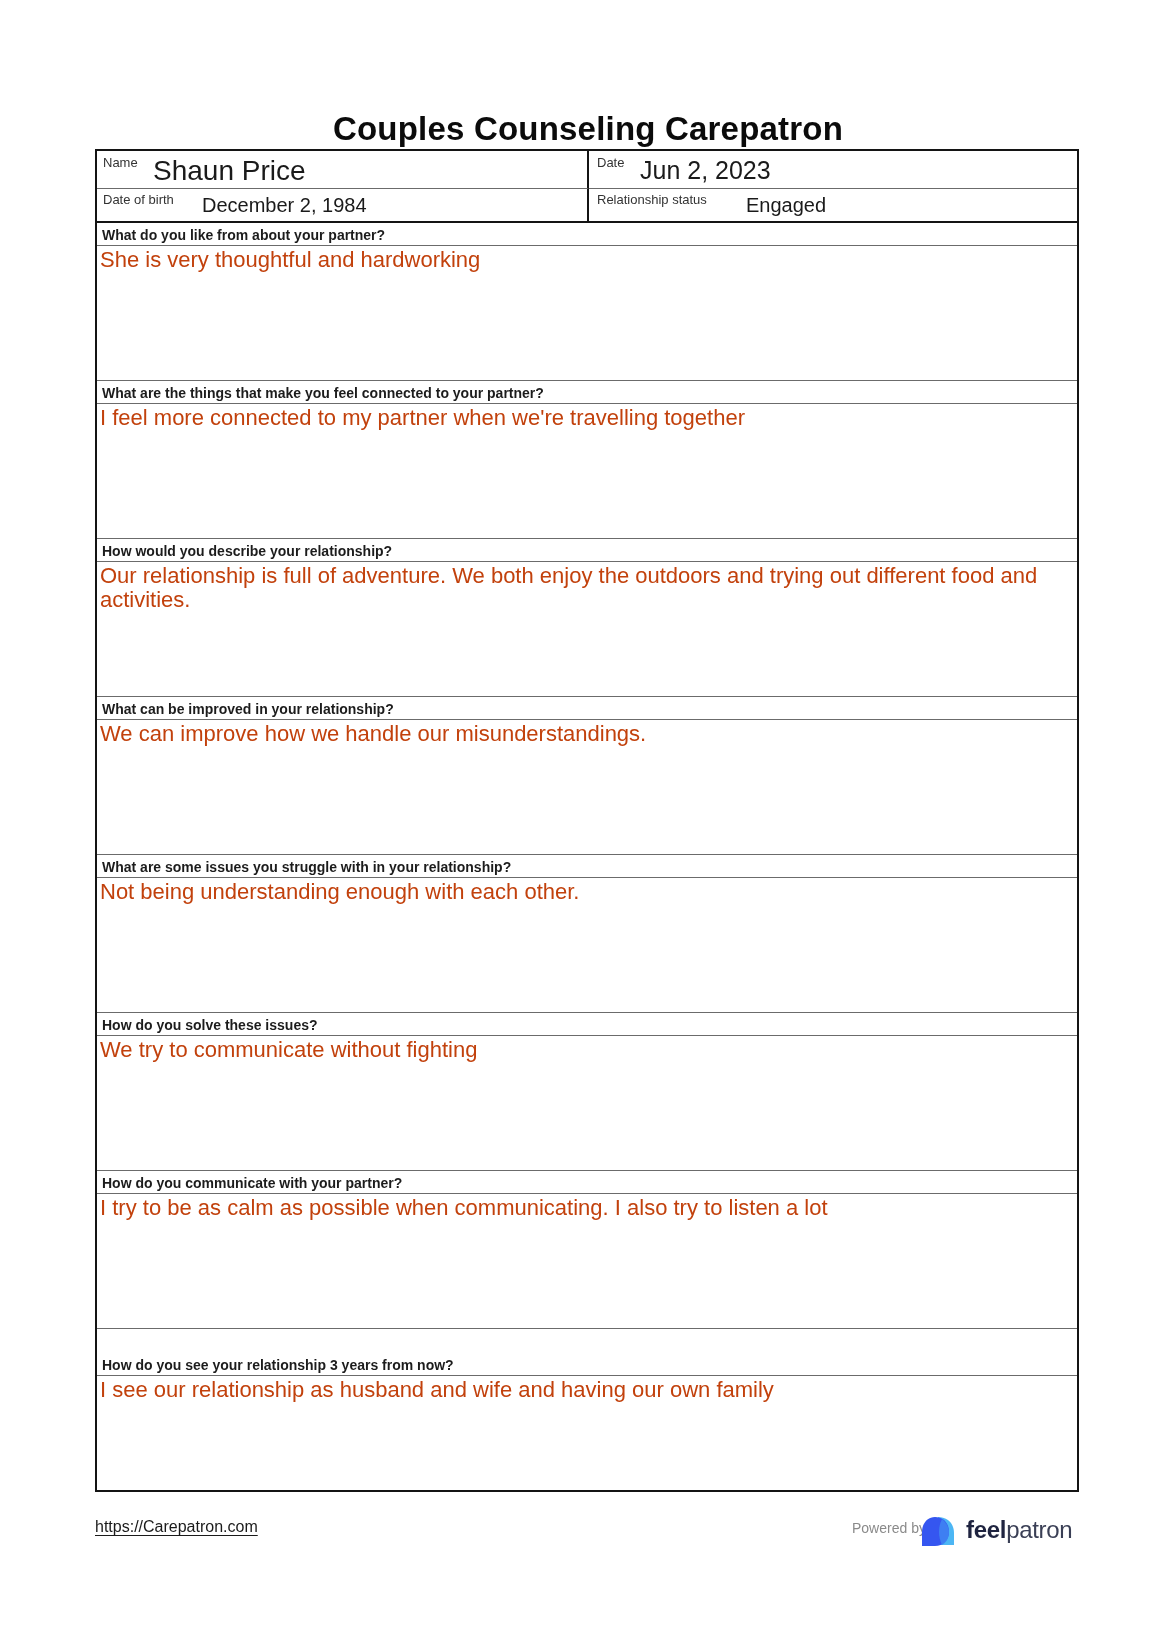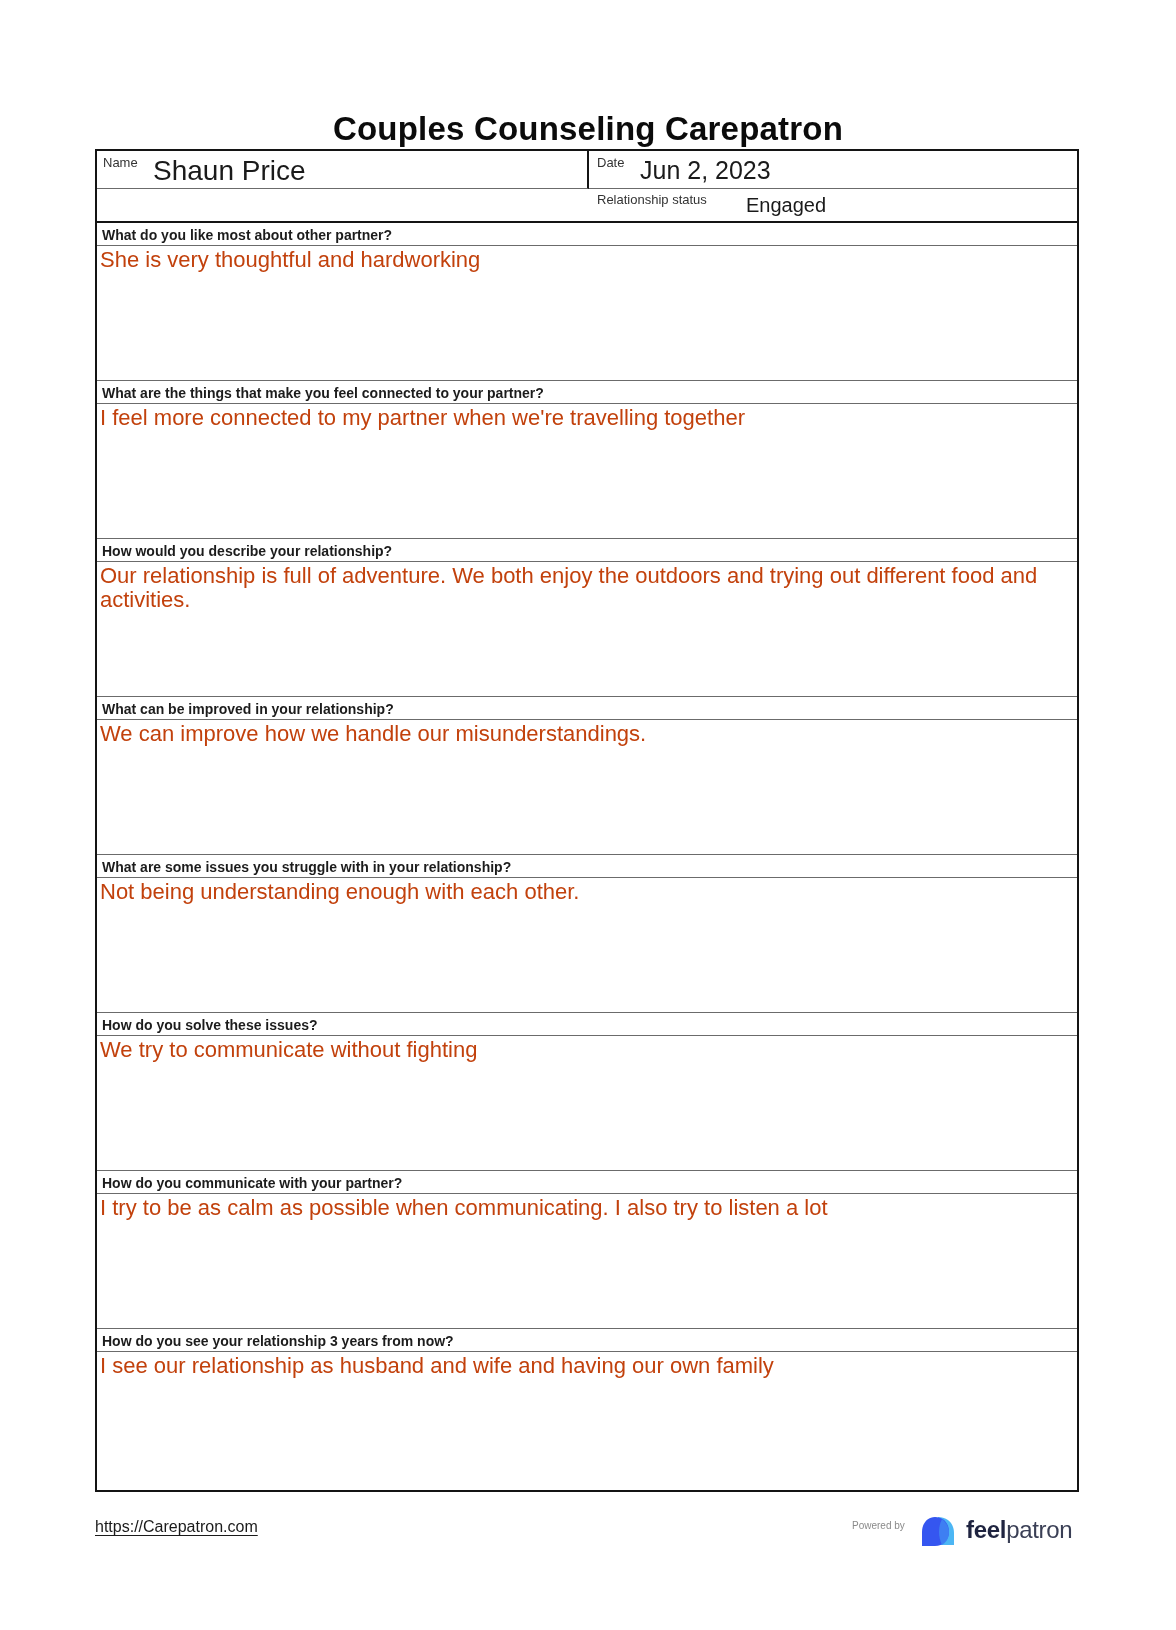--- a/index.html
+++ b/index.html
@@ -81,20 +81,21 @@
     }
     .section {
       position: relative;
       box-sizing: border-box;
       height: 158px;
       border-bottom: 1.5px solid #6b6b6b;
     }
     .section:last-child {
       border-bottom: none;
       height: 168px;
+      margin-top: 24px;
     }
     .q-label {
       height: 23px;
       box-sizing: border-box;
       border-bottom: 1.5px solid #6b6b6b;
       padding: 4px 0 0 5px;
       font-size: 14px;
       font-weight: bold;
       color: #1c1c1c;
       white-space: nowrap;
@@ -119,21 +120,21 @@
       position: absolute;
       left: 850px;
       top: 1512px;
       height: 36px;
       width: 240px;
     }
     .brand .powered {
       position: absolute;
       left: 2px;
       top: 8px;
-      font-size: 10px;
+      font-size: 14px;
       color: #8a8a8a;
       white-space: nowrap;
     }
     .brand .logo-icon {
       position: absolute;
       left: 68px;
       top: 3px;
       width: 46px;
       height: 32px;
     }
@@ -163,29 +164,33 @@
 <div class="sheet">
   <div class="info-grid">
     <div class="info-cell cell-name">
       <span class="lbl">Name</span>
       <span class="val">Shaun Price</span>
     </div>
     <div class="info-cell cell-date">
       <span class="lbl">Date</span>
       <span class="val">Jun 2, 2023</span>
     </div>
+    <div class="info-cell cell-dob">
+      <span class="lbl">Date of birth</span>
+      <span class="val">December 2, 1984</span>
+    </div>
     <div class="info-cell cell-rel">
       <span class="lbl">Relationship status</span>
       <span class="val">Engaged</span>
     </div>
   </div>
 
   <div class="sections">
     <div class="section">
-      <div class="q-label">What do you like most about other partner?</div>
+      <div class="q-label">What do you like from about your partner?</div>
       <div class="q-answer">She is very thoughtful and hardworking</div>
     </div>
     <div class="section">
       <div class="q-label">What are the things that make you feel connected to your partner?</div>
       <div class="q-answer">I feel more connected to my partner when we're travelling together</div>
     </div>
     <div class="section">
       <div class="q-label">How would you describe your relationship?</div>
       <div class="q-answer">Our relationship is full of adventure. We both enjoy the outdoors and trying out different food and activities.</div>
     </div>

